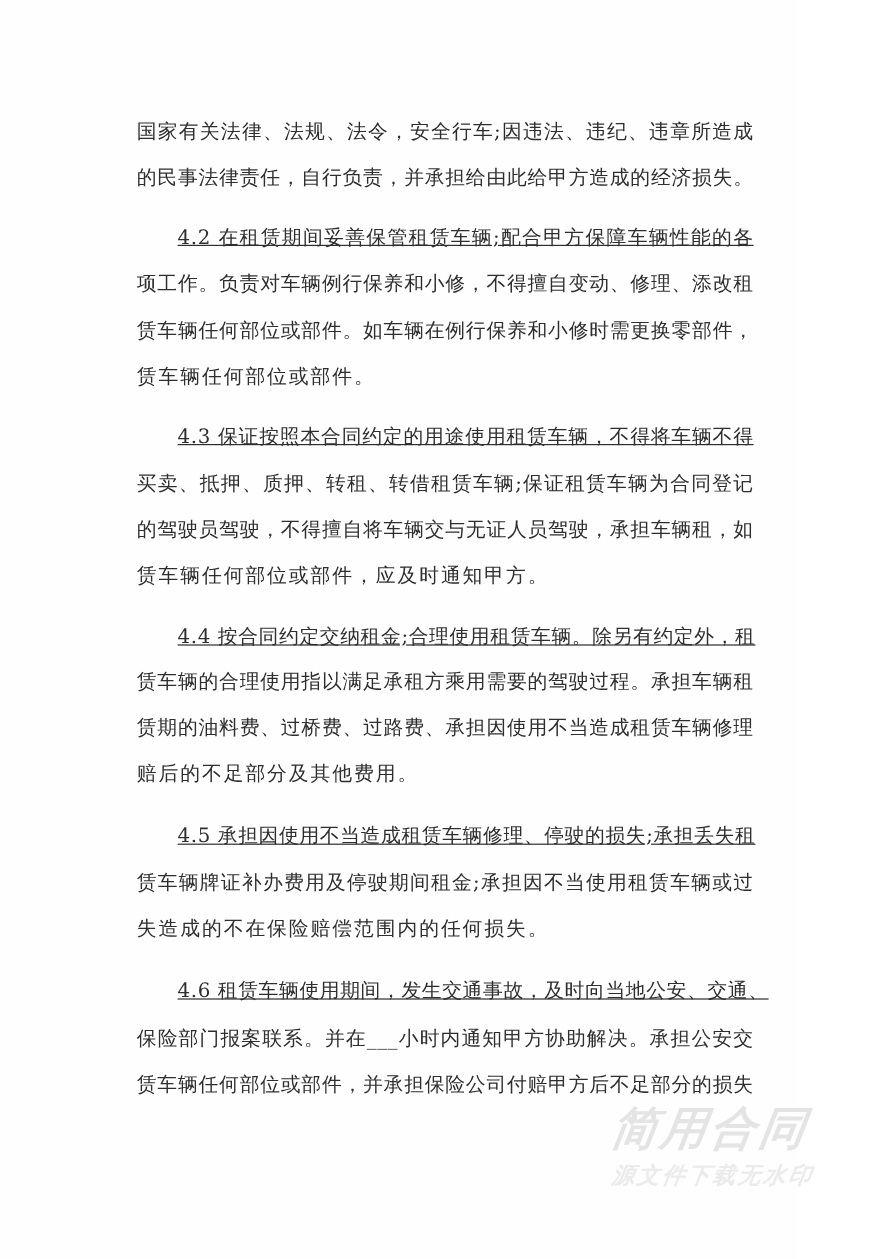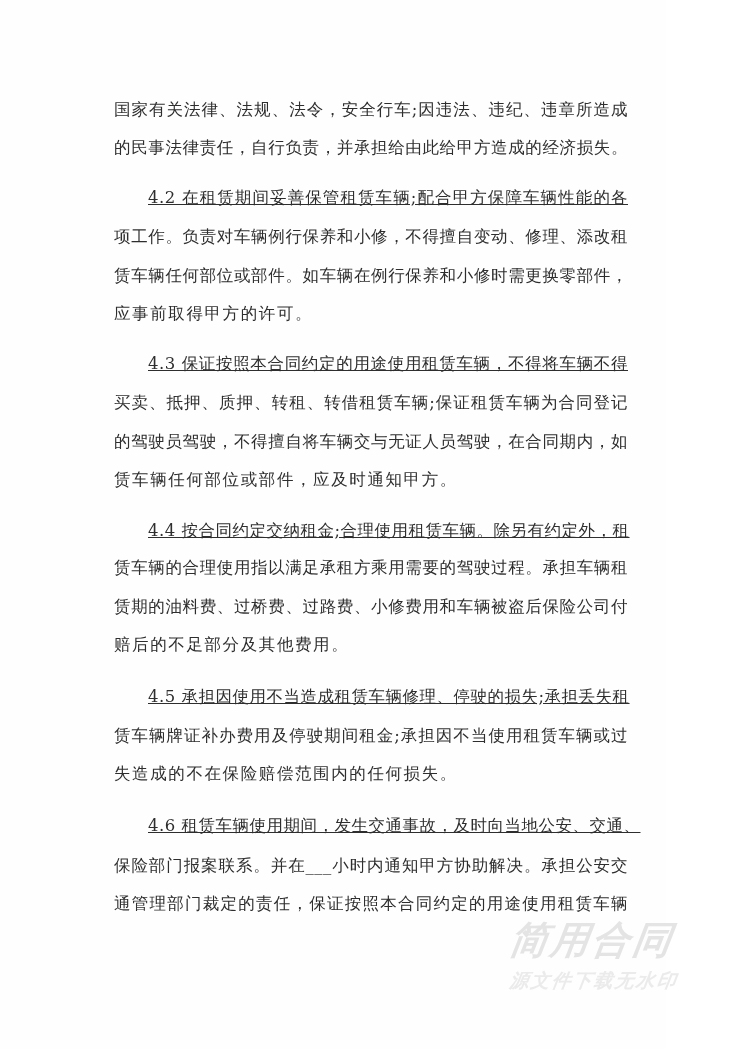--- a/index.html
+++ b/index.html
@@ -82,47 +82,47 @@
 
   <div>
     <div class="line" style="top:99px">国家有关法律、法规、法令，安全行车;因违法、违纪、违章所造成</div>
     <div class="line last" style="top:137px; letter-spacing:0.5px; text-align-last:justify;">的民事法律责任，自行负责，并承担给由此给甲方造成的经济损失。</div>
   </div>
 
   <div>
     <div class="line indent" style="top:187px">4.2 在租赁期间妥善保管租赁车辆;配合甲方保障车辆性能的各</div>
     <div class="line" style="top:226px">项工作。负责对车辆例行保养和小修，不得擅自变动、修理、添改租</div>
     <div class="line" style="top:265px">赁车辆任何部位或部件。如车辆在例行保养和小修时需更换零部件，</div>
-    <div class="line last" style="top:303px">应事前取得甲方的许可。</div>
+    <div class="line last" style="top:303px">赁车辆任何部位或部件。</div>
   </div>
 
   <div>
     <div class="line indent" style="top:353px">4.3 保证按照本合同约定的用途使用租赁车辆，不得将车辆不得</div>
     <div class="line" style="top:392px">买卖、抵押、质押、转租、转借租赁车辆;保证租赁车辆为合同登记</div>
-    <div class="line" style="top:431px">的驾驶员驾驶，不得擅自将车辆交与无证人员驾驶，在合同期内，如</div>
+    <div class="line" style="top:431px">的驾驶员驾驶，不得擅自将车辆交与无证人员驾驶，承担车辆租，如</div>
     <div class="line last" style="top:469px">赁车辆任何部位或部件，应及时通知甲方。</div>
   </div>
 
   <div>
     <div class="line indent" style="top:520px">4.4 按合同约定交纳租金;合理使用租赁车辆。除另有约定外，租</div>
     <div class="line" style="top:557px">赁车辆的合理使用指以满足承租方乘用需要的驾驶过程。承担车辆租</div>
-    <div class="line" style="top:596px">赁期的油料费、过桥费、过路费、小修费用和车辆被盗后保险公司付</div>
+    <div class="line" style="top:596px">赁期的油料费、过桥费、过路费、承担因使用不当造成租赁车辆修理</div>
     <div class="line last" style="top:634px">赔后的不足部分及其他费用。</div>
   </div>
 
   <div>
     <div class="line indent" style="top:686px">4.5 承担因使用不当造成租赁车辆修理、停驶的损失;承担丢失租</div>
     <div class="line" style="top:725px">赁车辆牌证补办费用及停驶期间租金;承担因不当使用租赁车辆或过</div>
     <div class="line last" style="top:763px">失造成的不在保险赔偿范围内的任何损失。</div>
   </div>
 
   <div>
     <div class="line indent" style="top:815px">4.6 租赁车辆使用期间，发生交通事故，及时向当地公安、交通、</div>
     <div class="line" style="top:855px">保险部门报案联系。并在___小时内通知甲方协助解决。承担公安交</div>
-    <div class="line" style="top:893px">通管理部门裁定的责任，保证按照本合同约定的用途使用租赁车辆</div>
+    <div class="line" style="top:893px">赁车辆任何部位或部件，并承担保险公司付赔甲方后不足部分的损失</div>
   </div>
 
   <div class="watermark">
     <div class="wm-title">简用合同</div>
     <div class="wm-sub">源文件下载无水印</div>
   </div>
 
 </div>
 
 </body></html>

